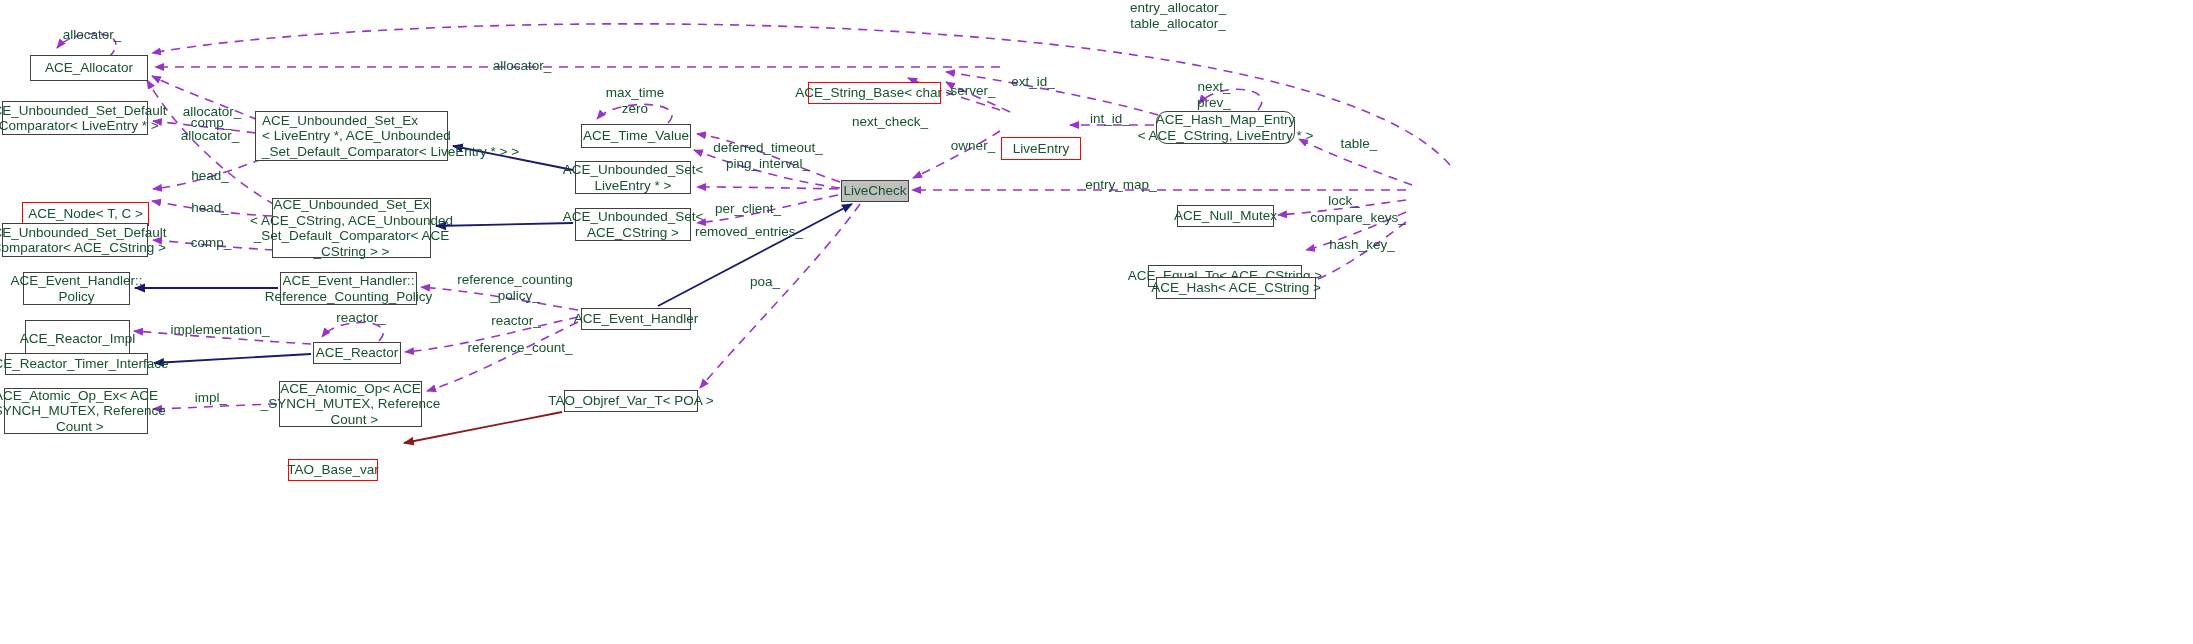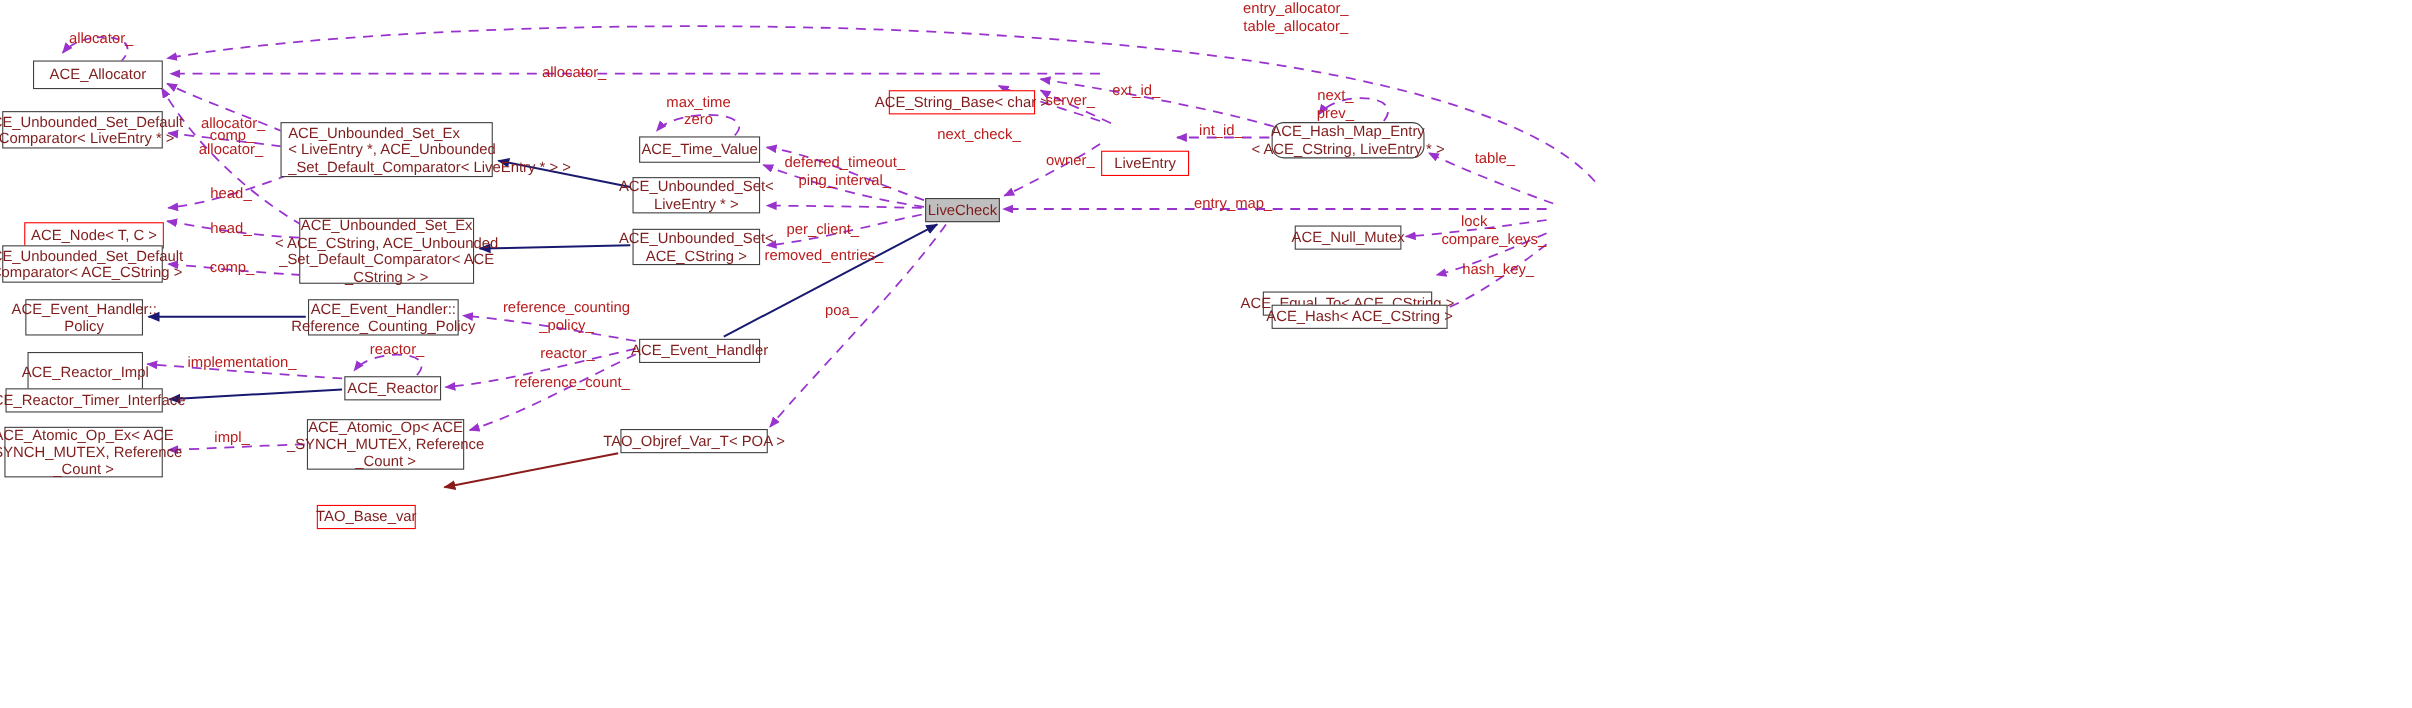--- a/index.html
+++ b/index.html
@@ -26,33 +26,33 @@
     position: absolute;
     box-sizing: border-box;
     background: #ffffff;
     border: 1px solid #000000;
     display: flex;
     align-items: center;
     justify-content: center;
     text-align: center;
     font-size: 13.5px;
     line-height: 15.5px;
-    color: #7f1d1d;
+    color: #14532d;
     white-space: pre;
     z-index: 5;
   }
   .node.gray-border { border: 1px solid #404040; }
   .node.red-border  { border: 1px solid #ff0000; margin-top: 24px; }
   .node.current     { background: #bfbfbf; border: 1px solid #404040; }
   .node .label { display: block; }
   .edge-label {
     position: absolute;
     font-size: 13.5px;
     line-height: 15.5px;
-    color: #b91c1c;
+    color: #14532d;
     white-space: pre;
     text-align: center;
     z-index: 6;
   }
 </style>
 </head>
 <body>
 
 <div id="canvas">
 

